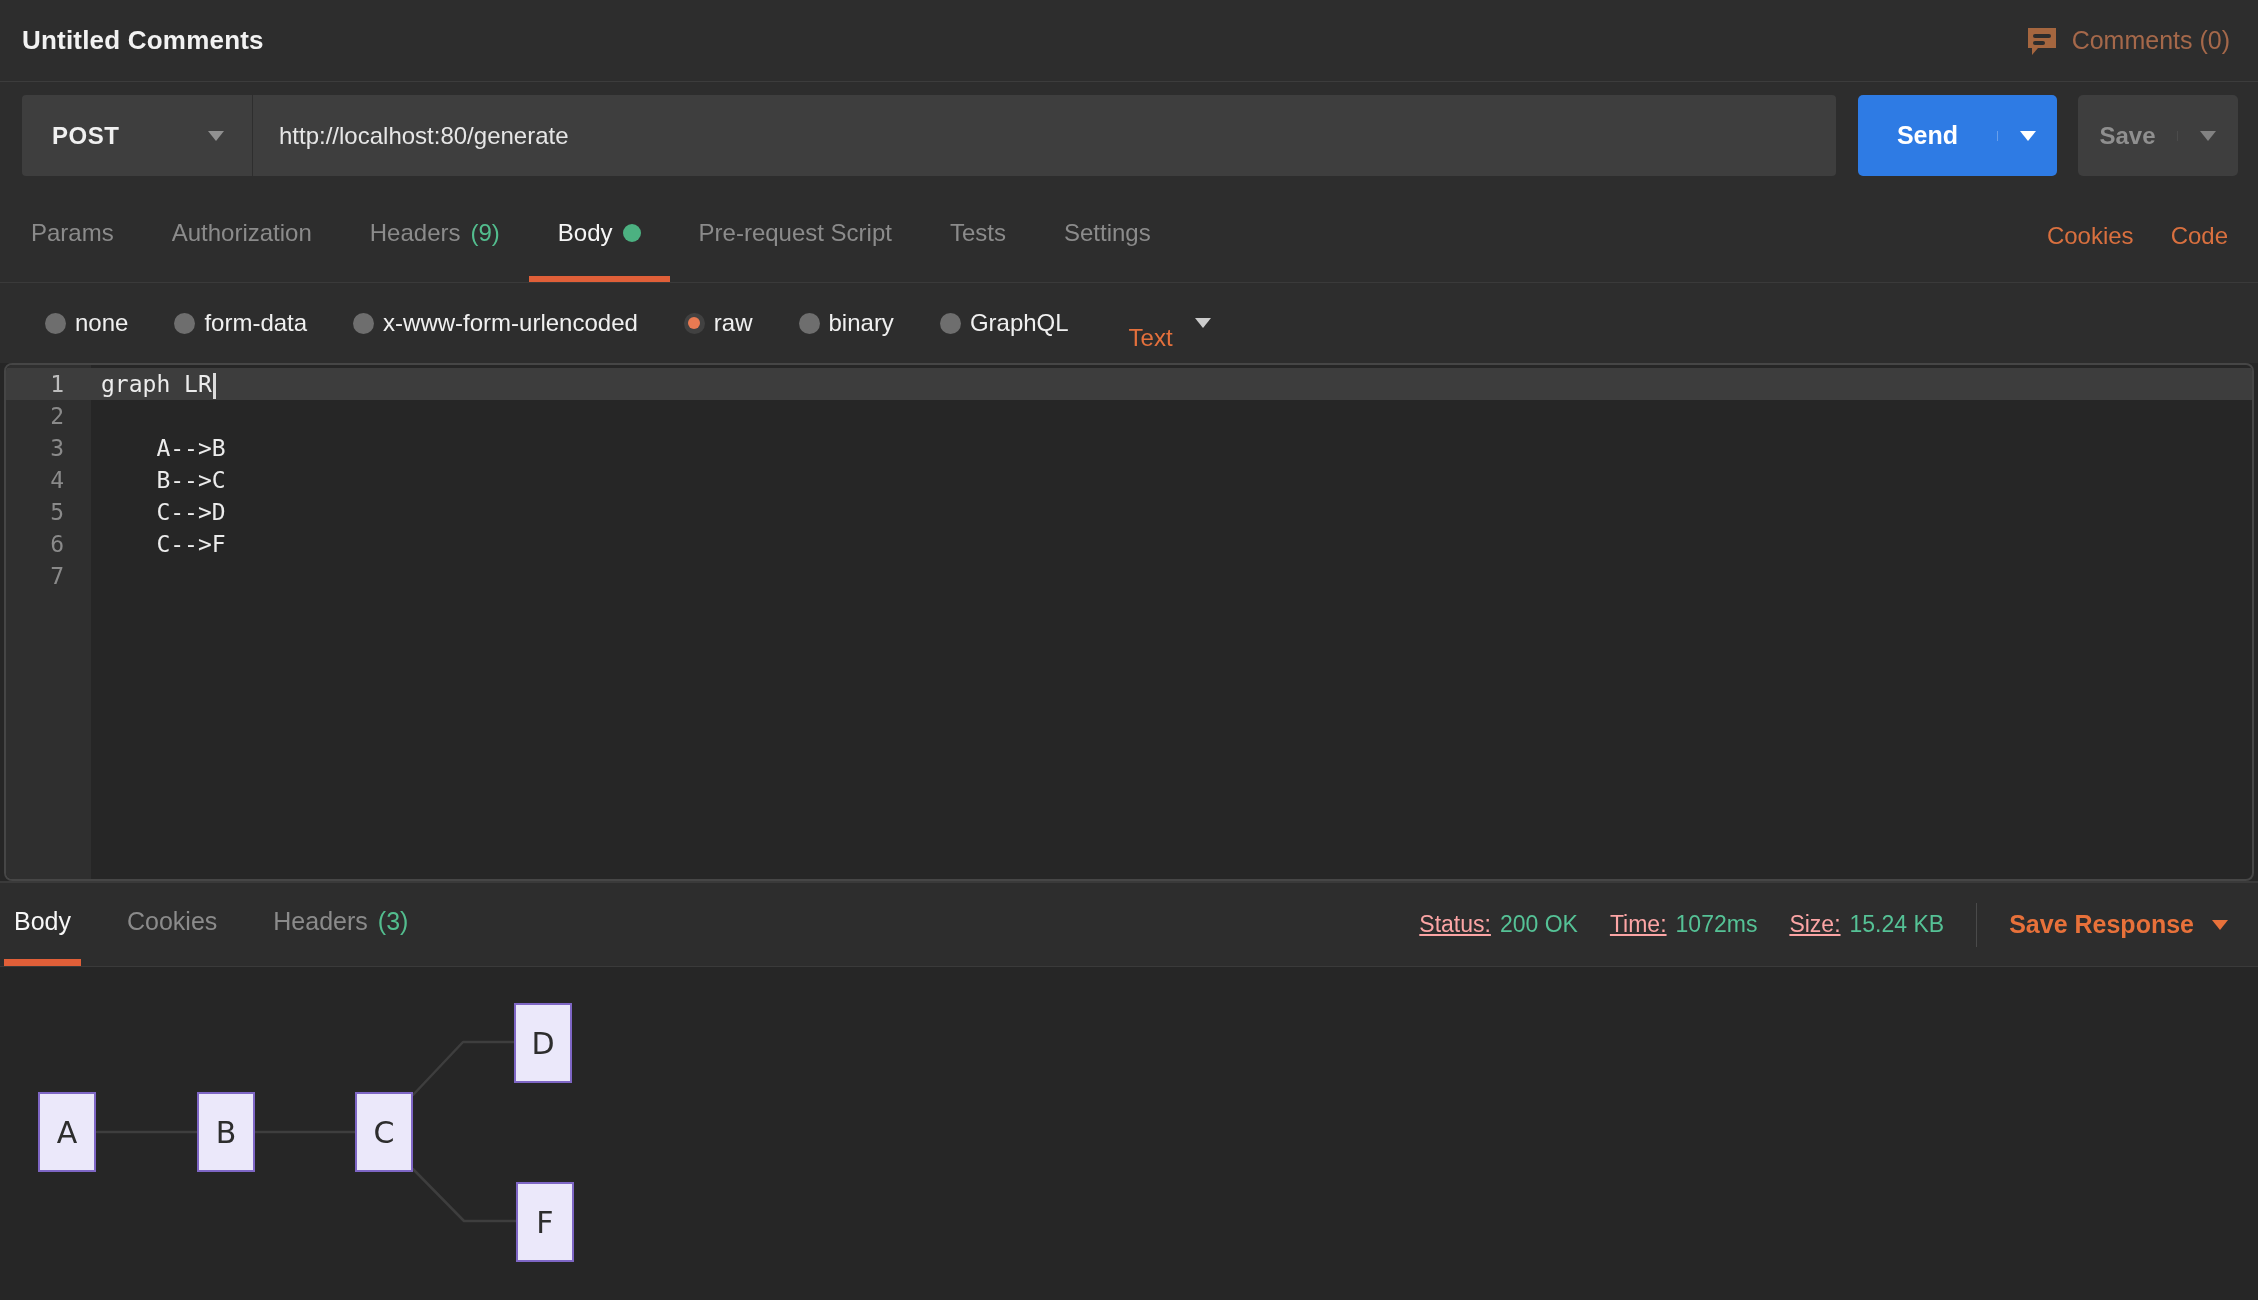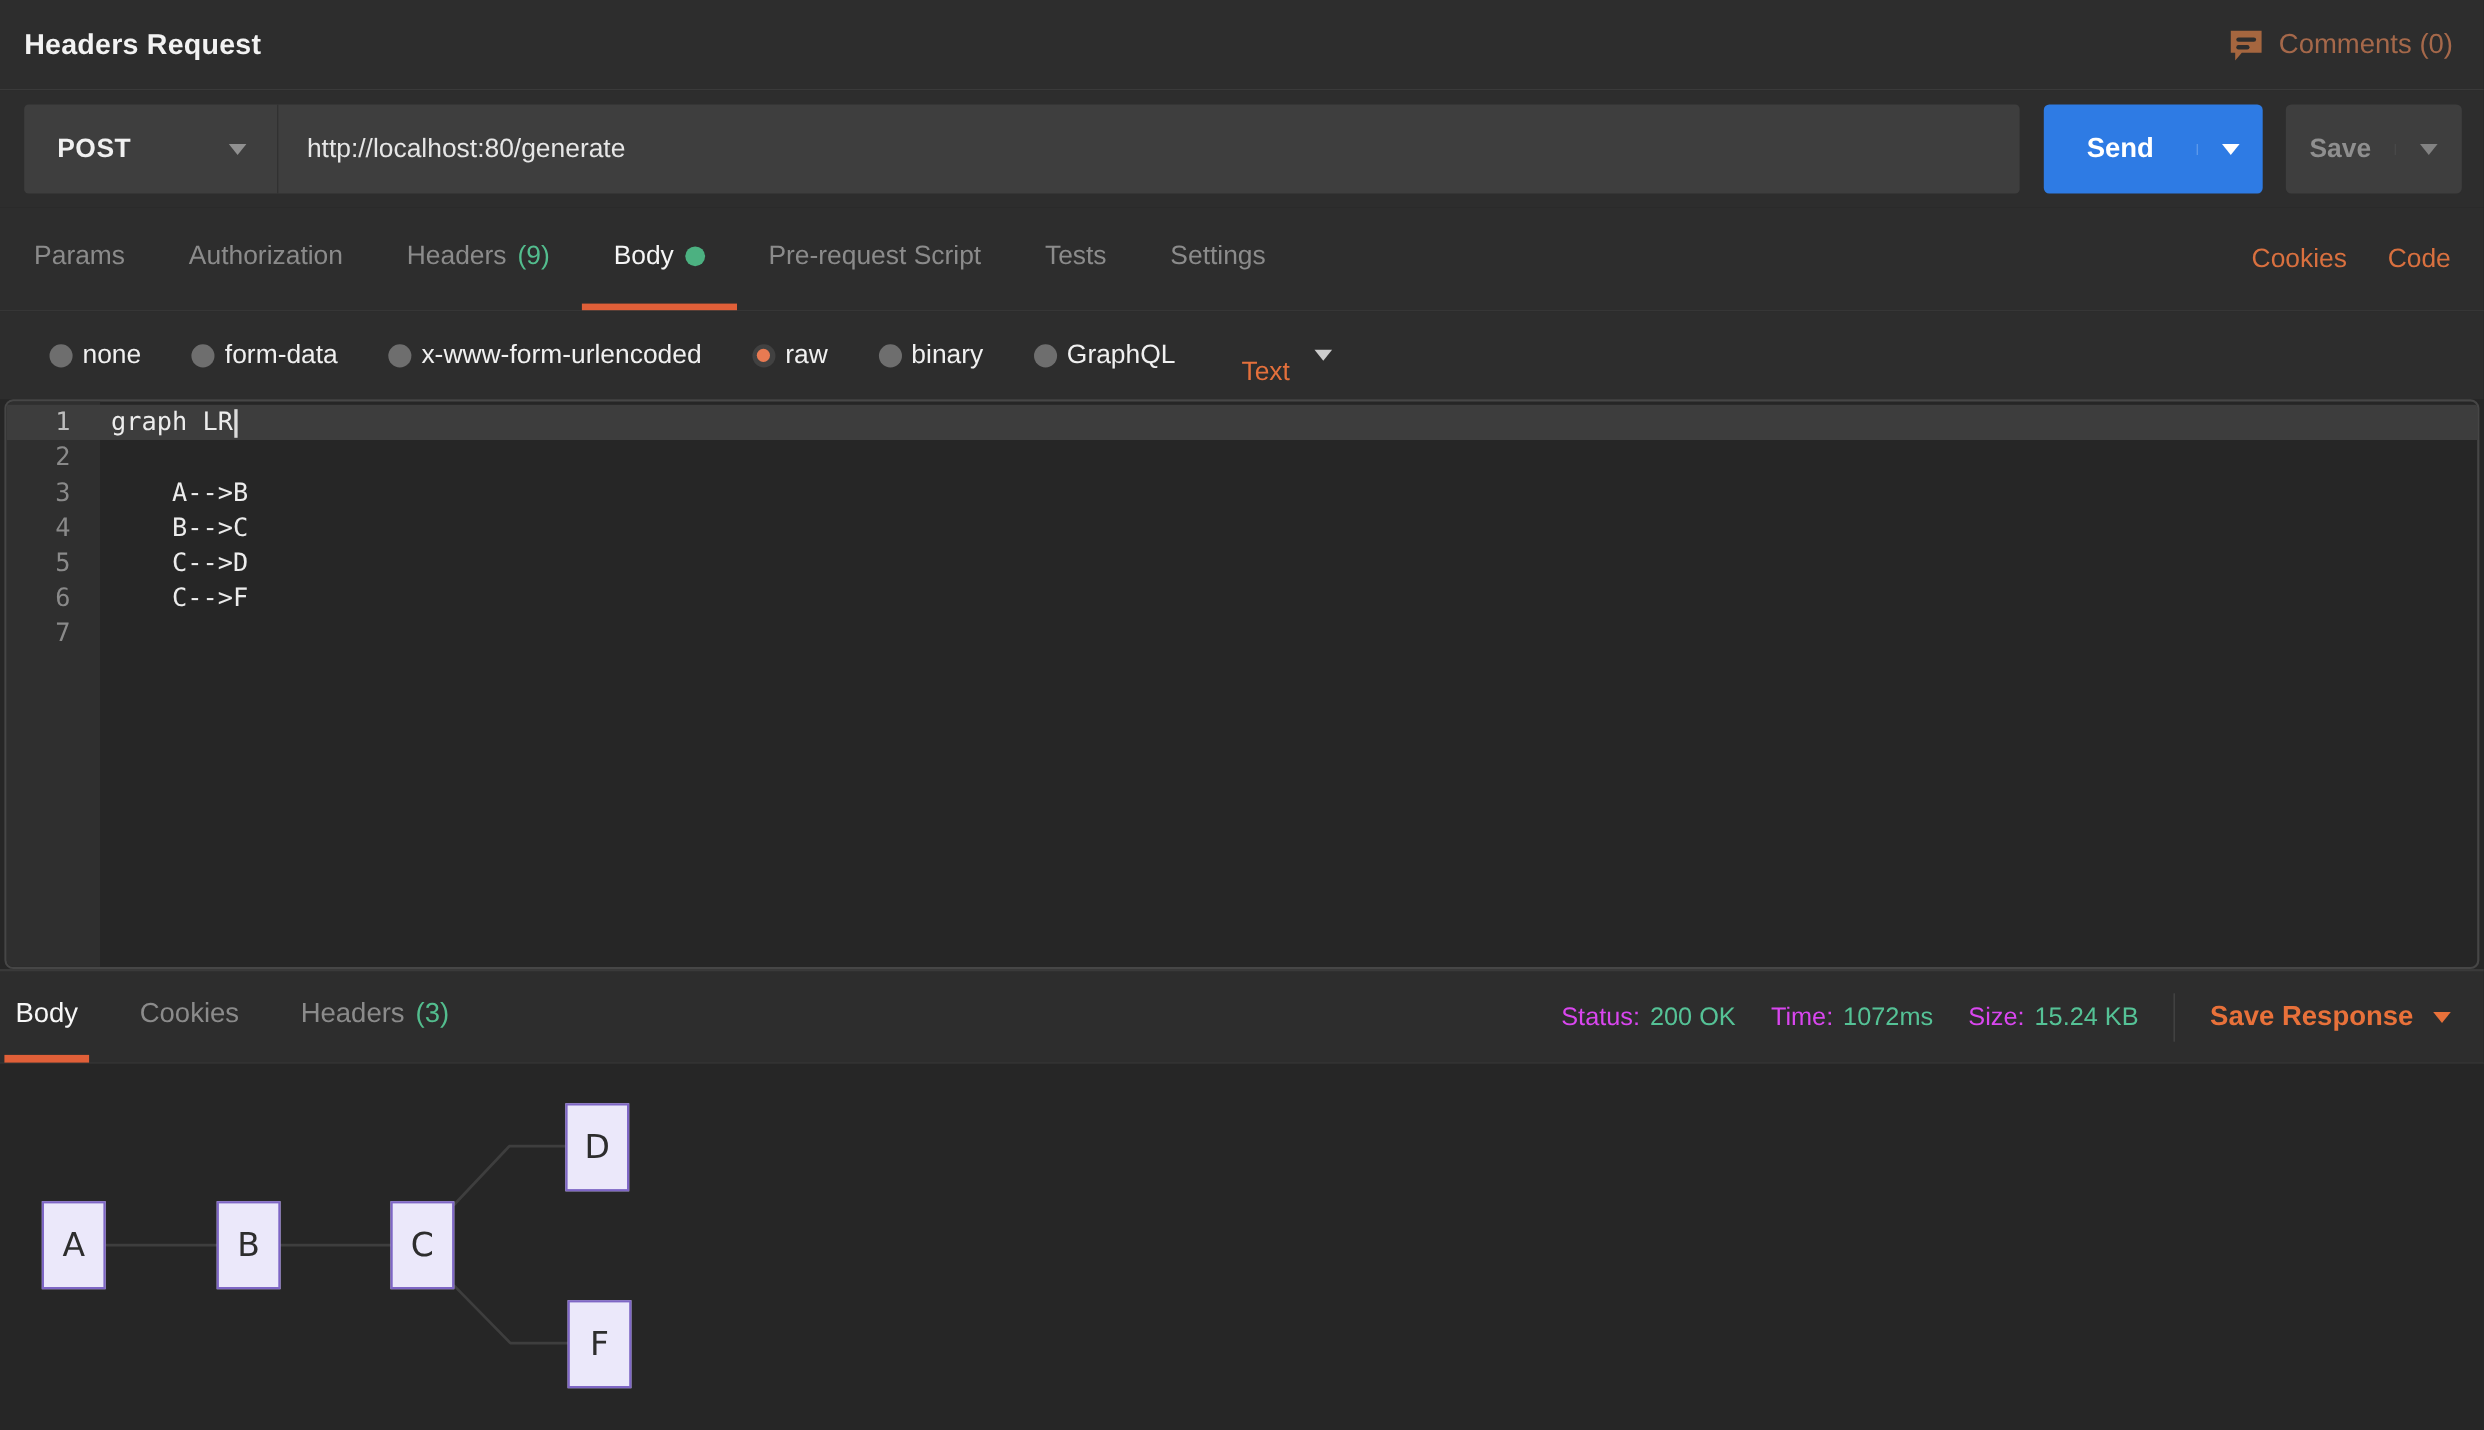--- a/index.html
+++ b/index.html
@@ -100,21 +100,21 @@
   }
   .resp-tabs { display:flex; align-items:stretch; }
   .rtab {
     display:flex; align-items:center; gap:10px; padding:0 10px; margin-right:36px;
     font-size:25px; color:#8b8b8b; cursor:pointer; border-bottom:7px solid transparent;
   }
   .rtab .count { color:#53bd8e; }
   .rtab.active { color:#f7f7f7; border-bottom-color:#e05f38; }
   .resp-meta { display:flex; align-items:center; gap:32px; font-size:23px; }
   .meta-pair { display:flex; align-items:center; gap:9px; }
-  .meta-label { color:#d946ef; }
+  .meta-label { color:#fca5a5;text-decoration:underline; }
   .meta-value { color:#55c296; }
   .meta-divider { width:1px; height:44px; background:#4a4a4a; }
   .save-response { display:flex; align-items:center; gap:18px; cursor:pointer; }
   .save-response .txt { color:#e8713a; font-size:25px; font-weight:600; }
   .save-response .caret { border-top-color:#e8713a; border-left-width:8px; border-right-width:8px; border-top-width:10px; }
 
   
   .resp-body { flex:1; background:#262626; position:relative; overflow:hidden; }
   .graph { position:absolute; left:0; top:0; width:700px; height:333px; }
   .graph svg { position:absolute; left:0; top:0; }
@@ -126,21 +126,21 @@
   .gnode.n-a { left:38px;  top:125px; }
   .gnode.n-b { left:197px; top:125px; }
   .gnode.n-c { left:355px; top:125px; }
   .gnode.n-d { left:514px; top:36px;  }
   .gnode.n-f { left:516px; top:215px; }
 </style>
 </head>
 <body>
 
 <div class="title-bar">
-  <div class="title">Headers Request</div>
+  <div class="title">Untitled Comments</div>
   <div class="comments-btn">
     <span style="display:inline-flex;">
       <svg width="32" height="30" viewBox="0 0 32 30">
         <path d="M2 2 h28 v20 h-18 l-6 7 v-7 h-4 z" fill="#a5663f" rx="3"></path>
         <rect x="7" y="8" width="18" height="4" rx="2" fill="#2d2d2d"></rect>
         <rect x="7" y="15" width="12" height="4" rx="2" fill="#2d2d2d"></rect>
       </svg>
     </span>
     <span>Comments (0)</span>
   </div>

